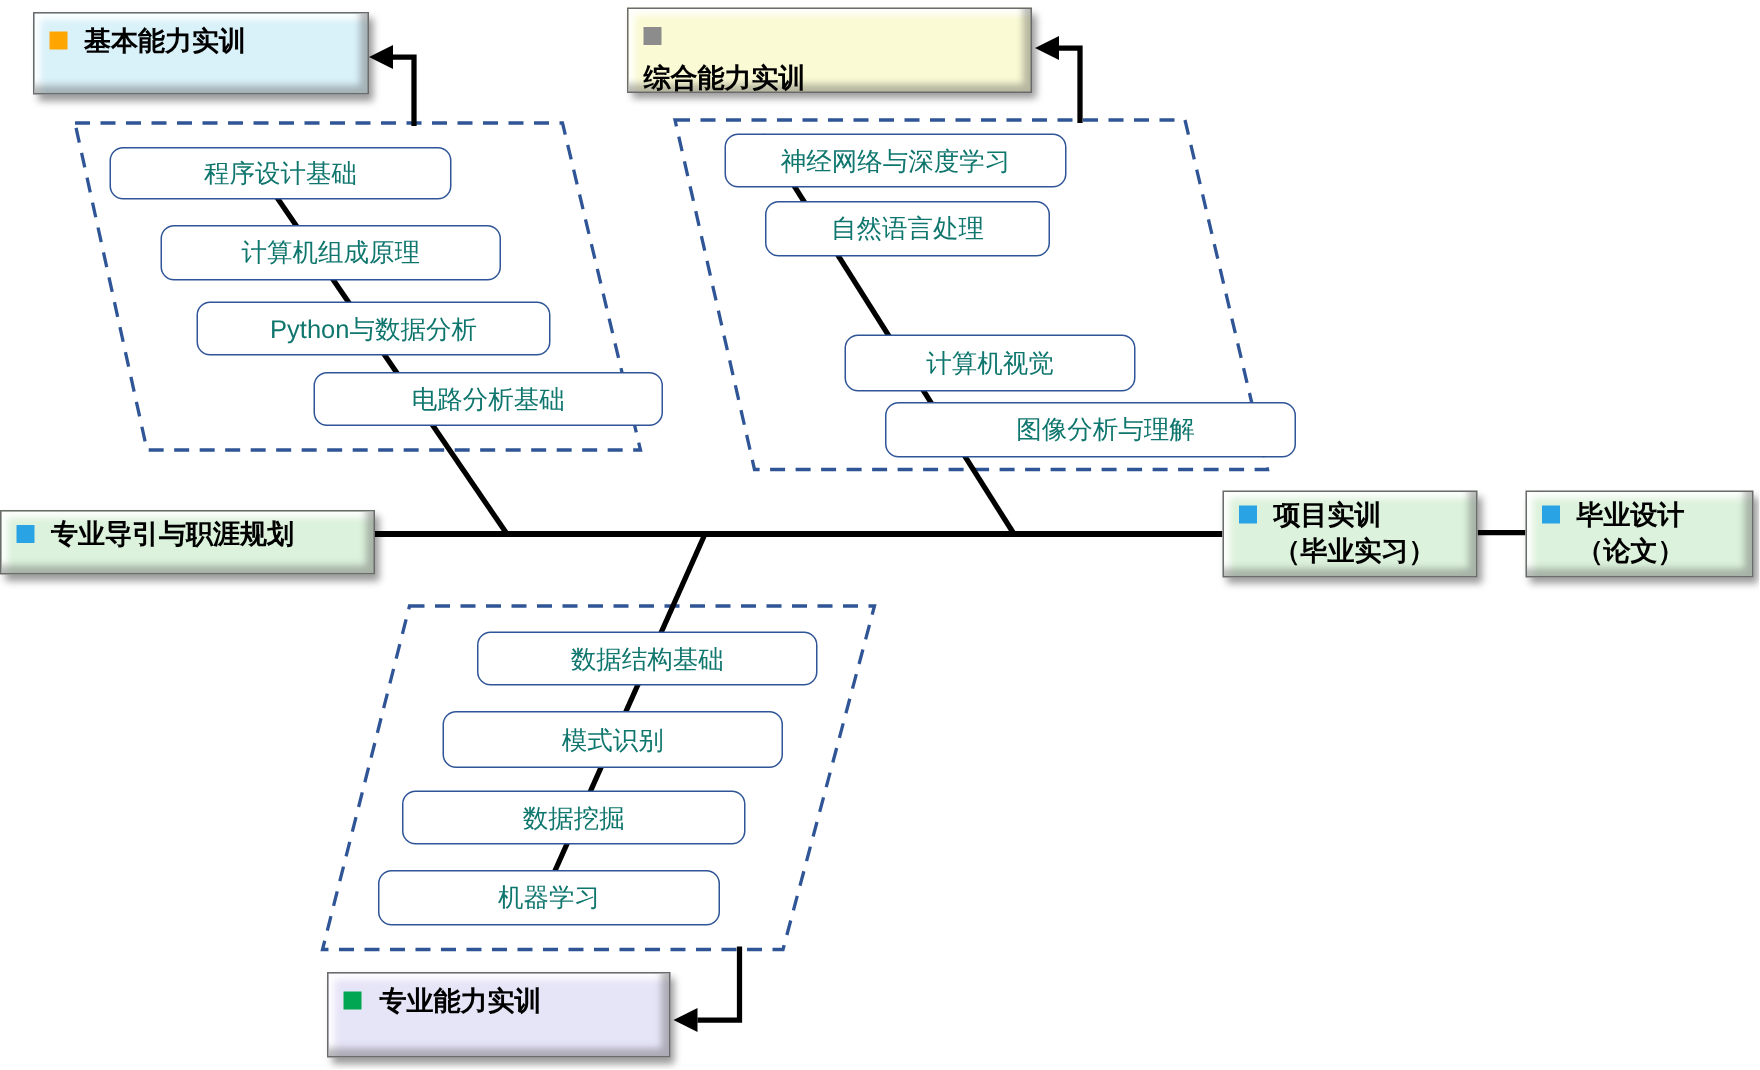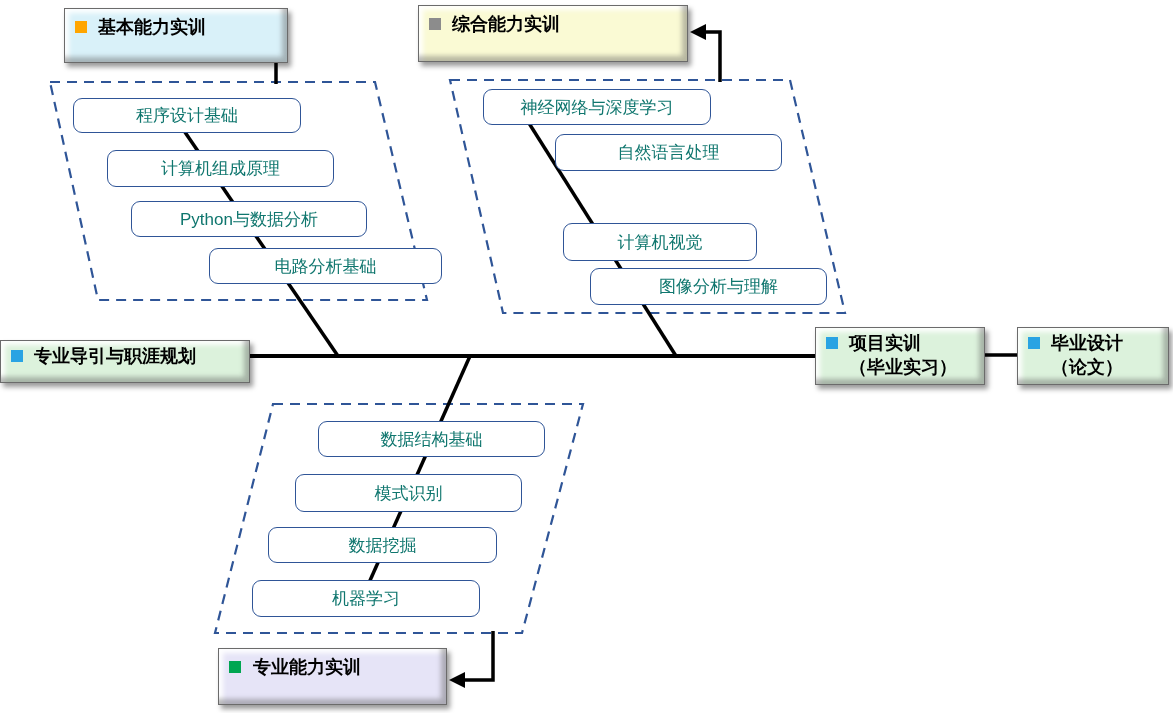--- a/index.html
+++ b/index.html
@@ -39,22 +39,22 @@
   .bigbox.cyan   { background:#d9f1f9; }
   .bigbox.yellow { background:#fafad4; }
   .bigbox.green  { background:#dcf2dc; }
   .bigbox.purple { background:#e6e4f7;gap:12px; }
 
   .bullet.orange { background:#ffa500; }
   .bullet.gray   { background:#8c8c8c; }
   .bullet.blue   { background:#29a3e3; }
   .bullet.bgreen { background:#00a651; }
 
-  .box-basic   { left:22px;   top:8px;   width:224px; height:55px;margin-left:42px; }
-  .box-comp    { left:418px;  top:5px;   width:270px; height:57px; }
+  .box-basic   { left:22px;   top:8px;   width:224px; height:55px; }
+  .box-comp    { left:418px;  top:5px;   width:270px; height:57px;flex-direction:column; }
   .box-intro   { left:0px;    top:340px; width:250px; height:43px; padding-top:4px; }
   .box-project { left:815px;  top:327px; width:170px; height:58px; padding-top:4px; }
   .box-grad    { left:1017px; top:327px; width:152px; height:58px; padding-top:4px; }
   .box-prof    { left:218px;  top:648px; width:229px; height:57px; }
 
   
   .course {
     position:absolute;
     background:#ffffff;
     border:1.6px solid #2f5597;
@@ -66,24 +66,24 @@
     color:#0f766e;
     text-align:center;
   }
   
   .g1c0 { left:73px;  top:98px;  width:228px; height:35px; }
   .g1c1 { left:107px; top:150px; width:227px; height:37px; }
   .g1c2 { left:131px; top:201px; width:236px; height:36px; }
   .g1c3 { left:171px; top:248px; width:233px; height:36px;margin-left:38px; }
   
   .g2c0 { left:483px; top:89px;  width:228px; height:36px; }
-  .g2c1 { left:510px; top:134px; width:227px; height:37px;margin-left:45px; }
+  .g2c1 { left:510px; top:134px; width:190px; height:37px; }
   .g2c2 { left:538px; top:178px; width:229px; height:37px; }
   .g2c3 { left:563px; top:223px; width:194px; height:38px; }
-  .g2c4 { left:590px; top:268px; width:237px; height:37px;padding-left:20px; }
+  .g2c4 { left:590px; top:268px; width:274px; height:37px;padding-left:20px; }
   
   .g3c0 { left:318px; top:421px; width:227px; height:36px; }
   .g3c1 { left:295px; top:474px; width:227px; height:38px; }
   .g3c2 { left:268px; top:527px; width:229px; height:36px; }
   .g3c3 { left:252px; top:580px; width:228px; height:37px; }
 </style>
 </head>
 <body>
 
 <div class="canvas">

